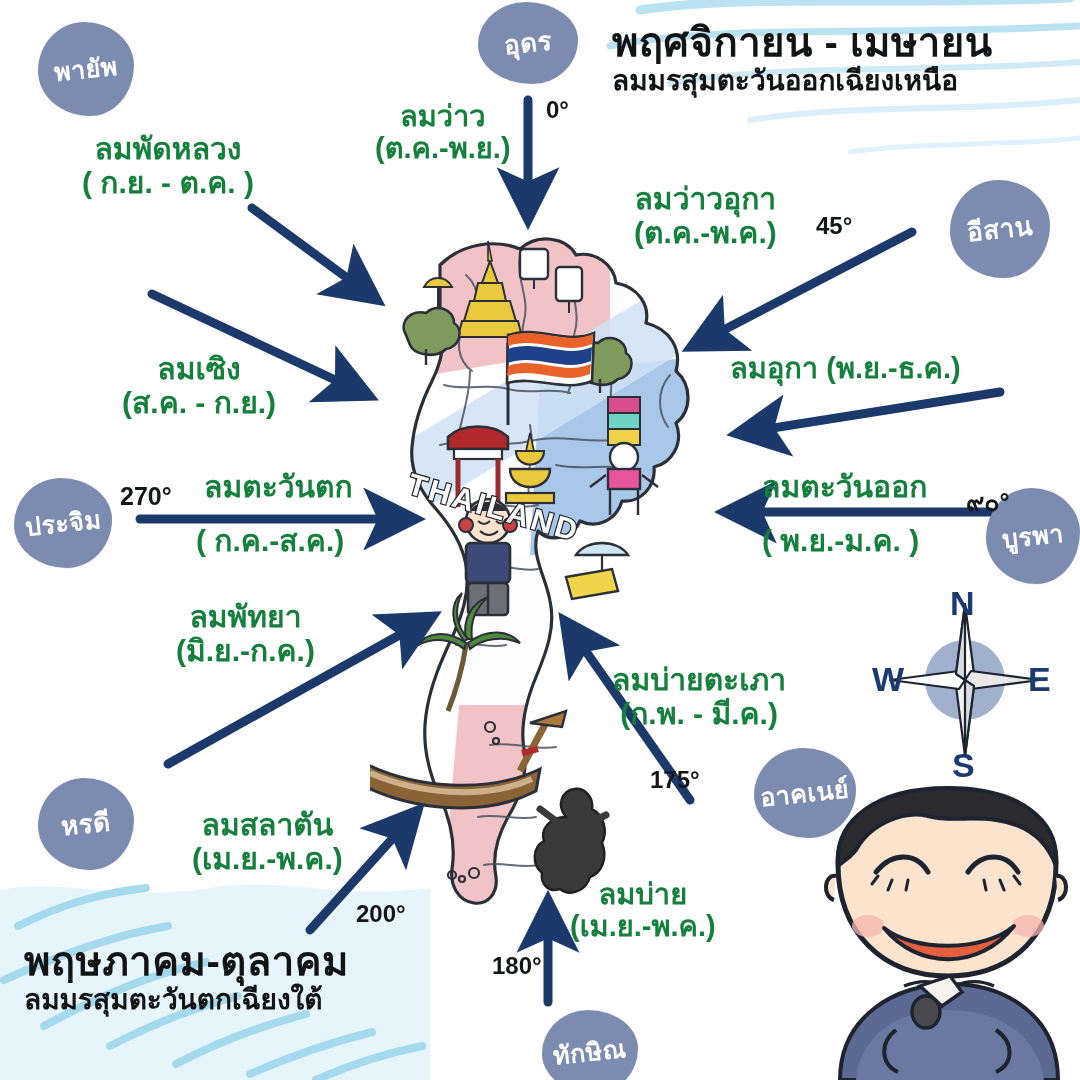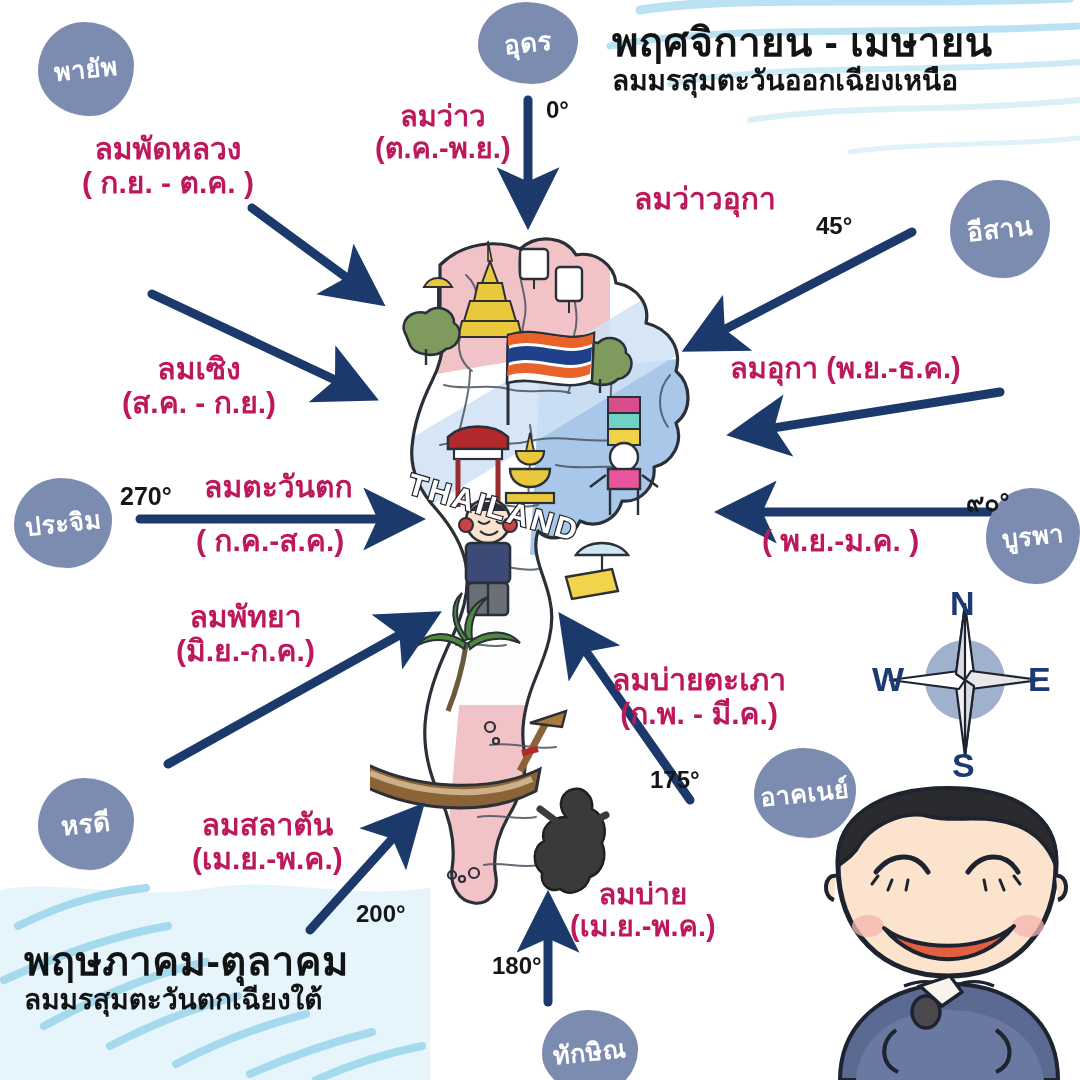--- a/index.html
+++ b/index.html
@@ -29,21 +29,21 @@
     background:#7b8cb0;
     border-radius:48% 52% 46% 54% / 52% 46% 54% 48%;
     box-shadow:0 1px 0 rgba(0,0,0,.04);
     user-select:none;
   }
   .badge span{display:block;transform:rotate(-6deg);}
 
   
   .wlabel{
     position:absolute;
-    color:#be185d;
+    color:#15803d;
     font-weight:700;
     line-height:1.12;
     white-space:nowrap;
     text-align:center;
   }
   .wlabel .l1{display:block;}
   .wlabel .l2{display:block;}
 
   .deg{
     position:absolute;
@@ -397,30 +397,32 @@
   </div>
 
   <div class="wlabel" style="left:375px;top:100px;font-size:29px;">
     <span class="l1">ลมว่าว</span>
     <span class="l2">(ต.ค.-พ.ย.)</span>
   </div>
   <div class="deg" style="left:546px;top:96px;font-size:24px;">0°</div>
 
   <div class="wlabel" style="left:634px;top:182px;font-size:30px;">
     <span class="l1">ลมว่าวอุกา</span>
+    <span class="l2">(ต.ค.-พ.ค.)</span>
   </div>
   <div class="deg" style="left:816px;top:212px;font-size:24px;">45°</div>
 
   <div class="wlabel" style="left:730px;top:352px;font-size:29px;">
     <span class="l1">
       <span>ลมอุกา</span>
       <span>(พ.ย.-ธ.ค.)</span>
     </span>
   </div>
 
+  <div class="wlabel" style="left:762px;top:470px;font-size:30px;">ลมตะวันออก</div>
   <div class="deg" style="left:966px;top:482px;font-size:25px;">๙๐°</div>
   <div class="wlabel" style="left:122px;top:352px;font-size:30px;">
     <span class="l1">ลมเซิง</span>
     <span class="l2">(ส.ค. - ก.ย.)</span>
   </div>
 
   <div class="wlabel" style="left:762px;top:524px;font-size:30px;">( พ.ย.-ม.ค. )</div>
 
   <div class="deg" style="left:120px;top:482px;font-size:25px;">270°</div>
   <div class="wlabel" style="left:204px;top:470px;font-size:30px;">ลมตะวันตก</div>

